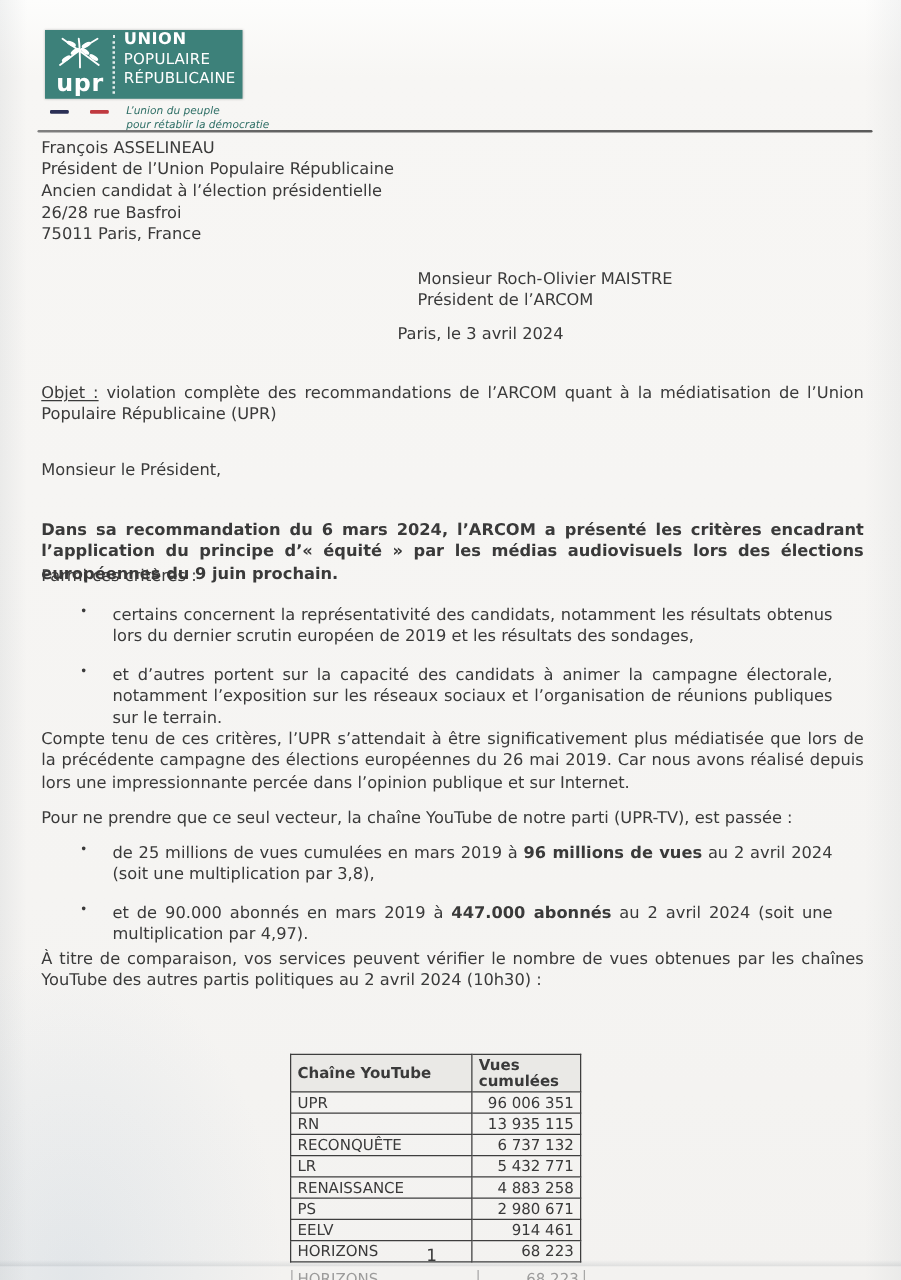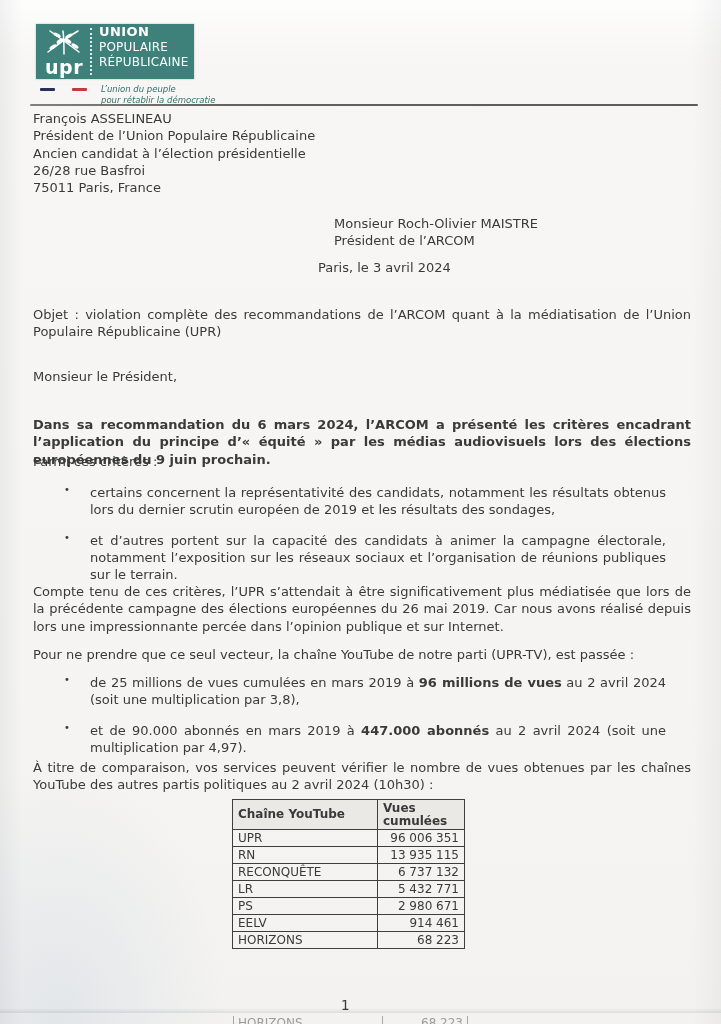--- a/index.html
+++ b/index.html
@@ -51,37 +51,37 @@
 
   
   .block { position:absolute; font-size:13px; line-height:17.3px; color:var(--ink, #3a3a3a); }
   .justify { text-align:justify; }
   .b { font-weight:bold; }
 
   .sender      { left:33px;  top:110px; }
   .recipient   { left:318px; top:215px;margin-left:16px; }
   .dateline    { left:318px; top:259px; }
   .subject     { left:33px;  top:306px; width:658px; }
-  .subject .label { text-underline-offset:2px; }
+  .subject .label { text-decoration:underline; text-underline-offset:2px; }
   .salutation  { left:33px;  top:368px; }
   .p1          { left:33px;  top:416px; width:658px;font-weight:bold; }
   .p2          { left:33px;  top:453px; }
   .criteria    { left:90px;  top:484px; width:576px; }
   .p3          { left:33px;  top:583px; width:658px; }
   .p4          { left:33px;  top:646px; width:658px; }
   .stats       { left:90px;  top:674px; width:576px; }
   .p5          { left:33px;  top:759px; width:658px; }
 
   .bullet { position:relative; text-align:justify; }
   .bullet + .bullet { margin-top:13px; }
   .bullet .marker { position:absolute; left:-26px; top:-3px; font-size:10px; }
 
   
   .views-table { position:absolute; left:232px; top:799px; }
-  .views-table table { border-collapse:collapse; font-size:12px; color:var(--ink, #3a3a3a); }
+  .views-table table { border-collapse:collapse; font-size:12px; color:var(--ink, #3a3a3a);margin-top:44px; }
   .views-table th, .views-table td {
     border:1.4px solid var(--table_border, #3e3e3e);
     padding:1.5px 5px; line-height:13px; height:13px;
   }
   .views-table th { background:var(--table_header_bg, #eae9e6); font-weight:bold; text-align:left; }
   .views-table .col-channel { width:134px; }
   .views-table .col-views   { width:76px; }
   .views-table td.num { text-align:right; }
 
   .page-number { left:341px; top:997px; font-size:13.5px; }
@@ -202,20 +202,24 @@
           </tr>
         <tr>
             <td>RECONQUÊTE</td>
             <td class="num">6 737 132</td>
           </tr>
         <tr>
             <td>LR</td>
             <td class="num">5 432 771</td>
           </tr>
         <tr>
+            <td>RENAISSANCE</td>
+            <td class="num">4 883 258</td>
+          </tr>
+        <tr>
             <td>PS</td>
             <td class="num">2 980 671</td>
           </tr>
         <tr>
             <td>EELV</td>
             <td class="num">914 461</td>
           </tr>
         <tr>
             <td>HORIZONS</td>
             <td class="num">68 223</td>

